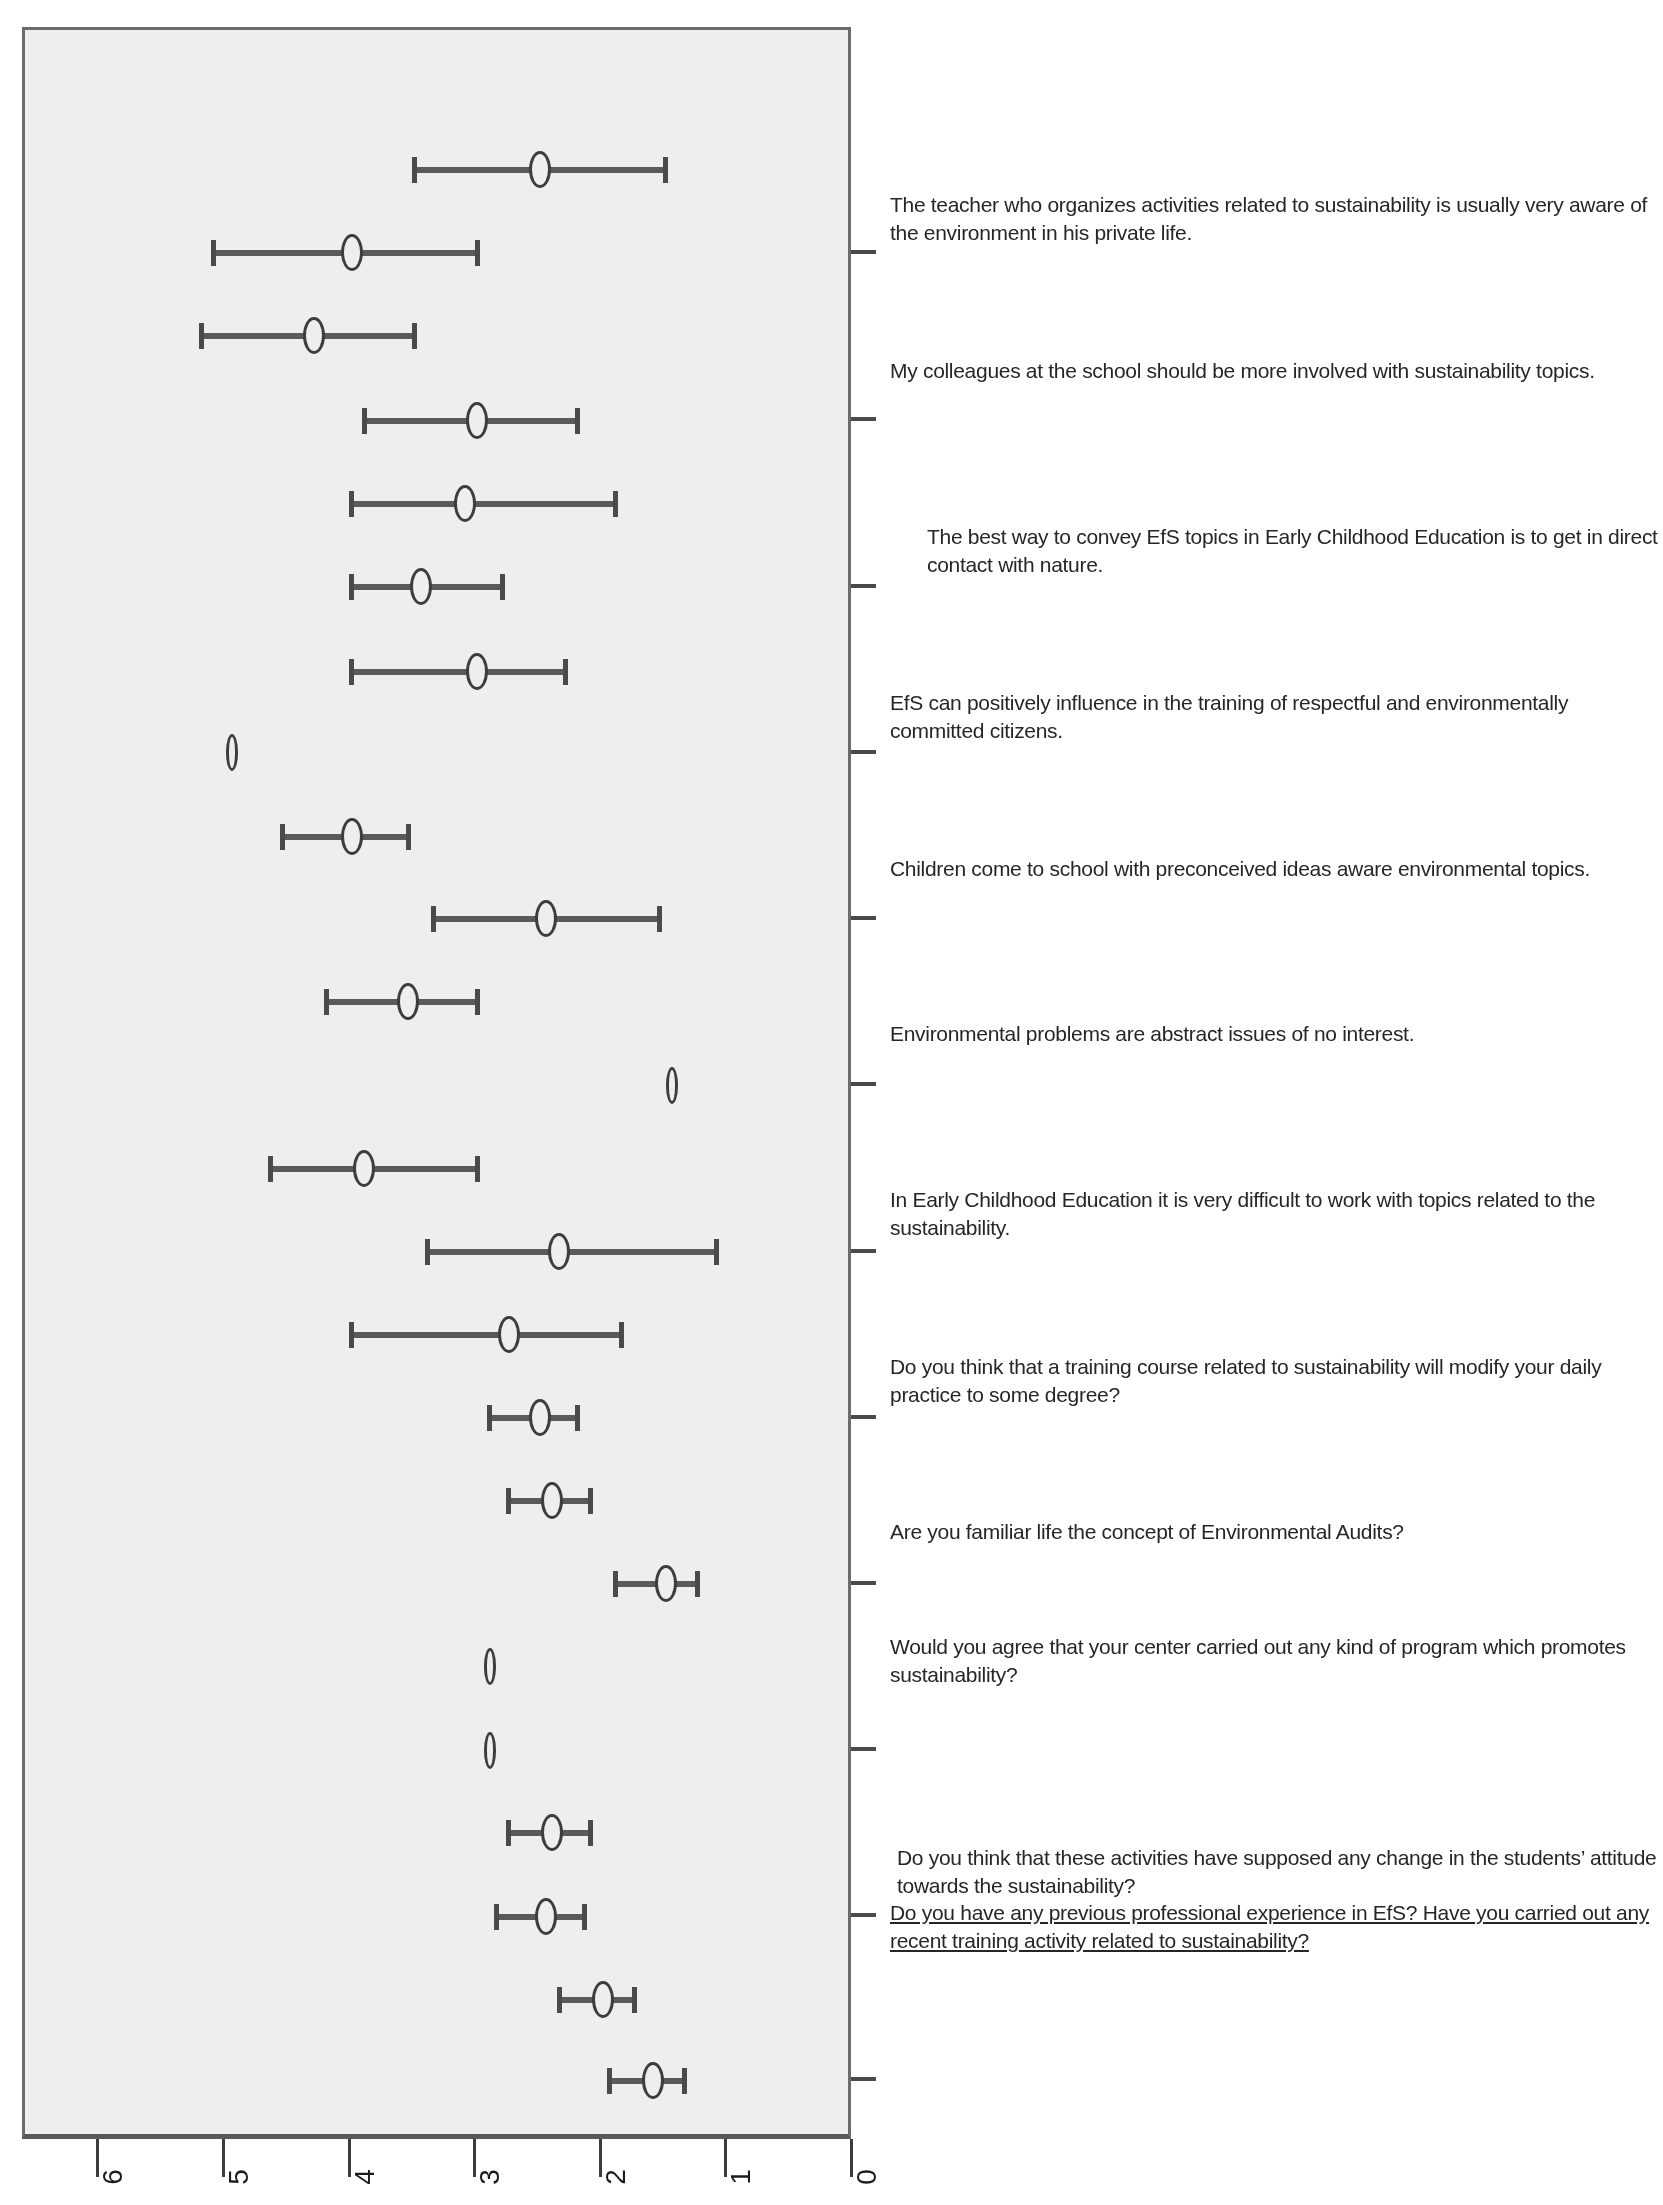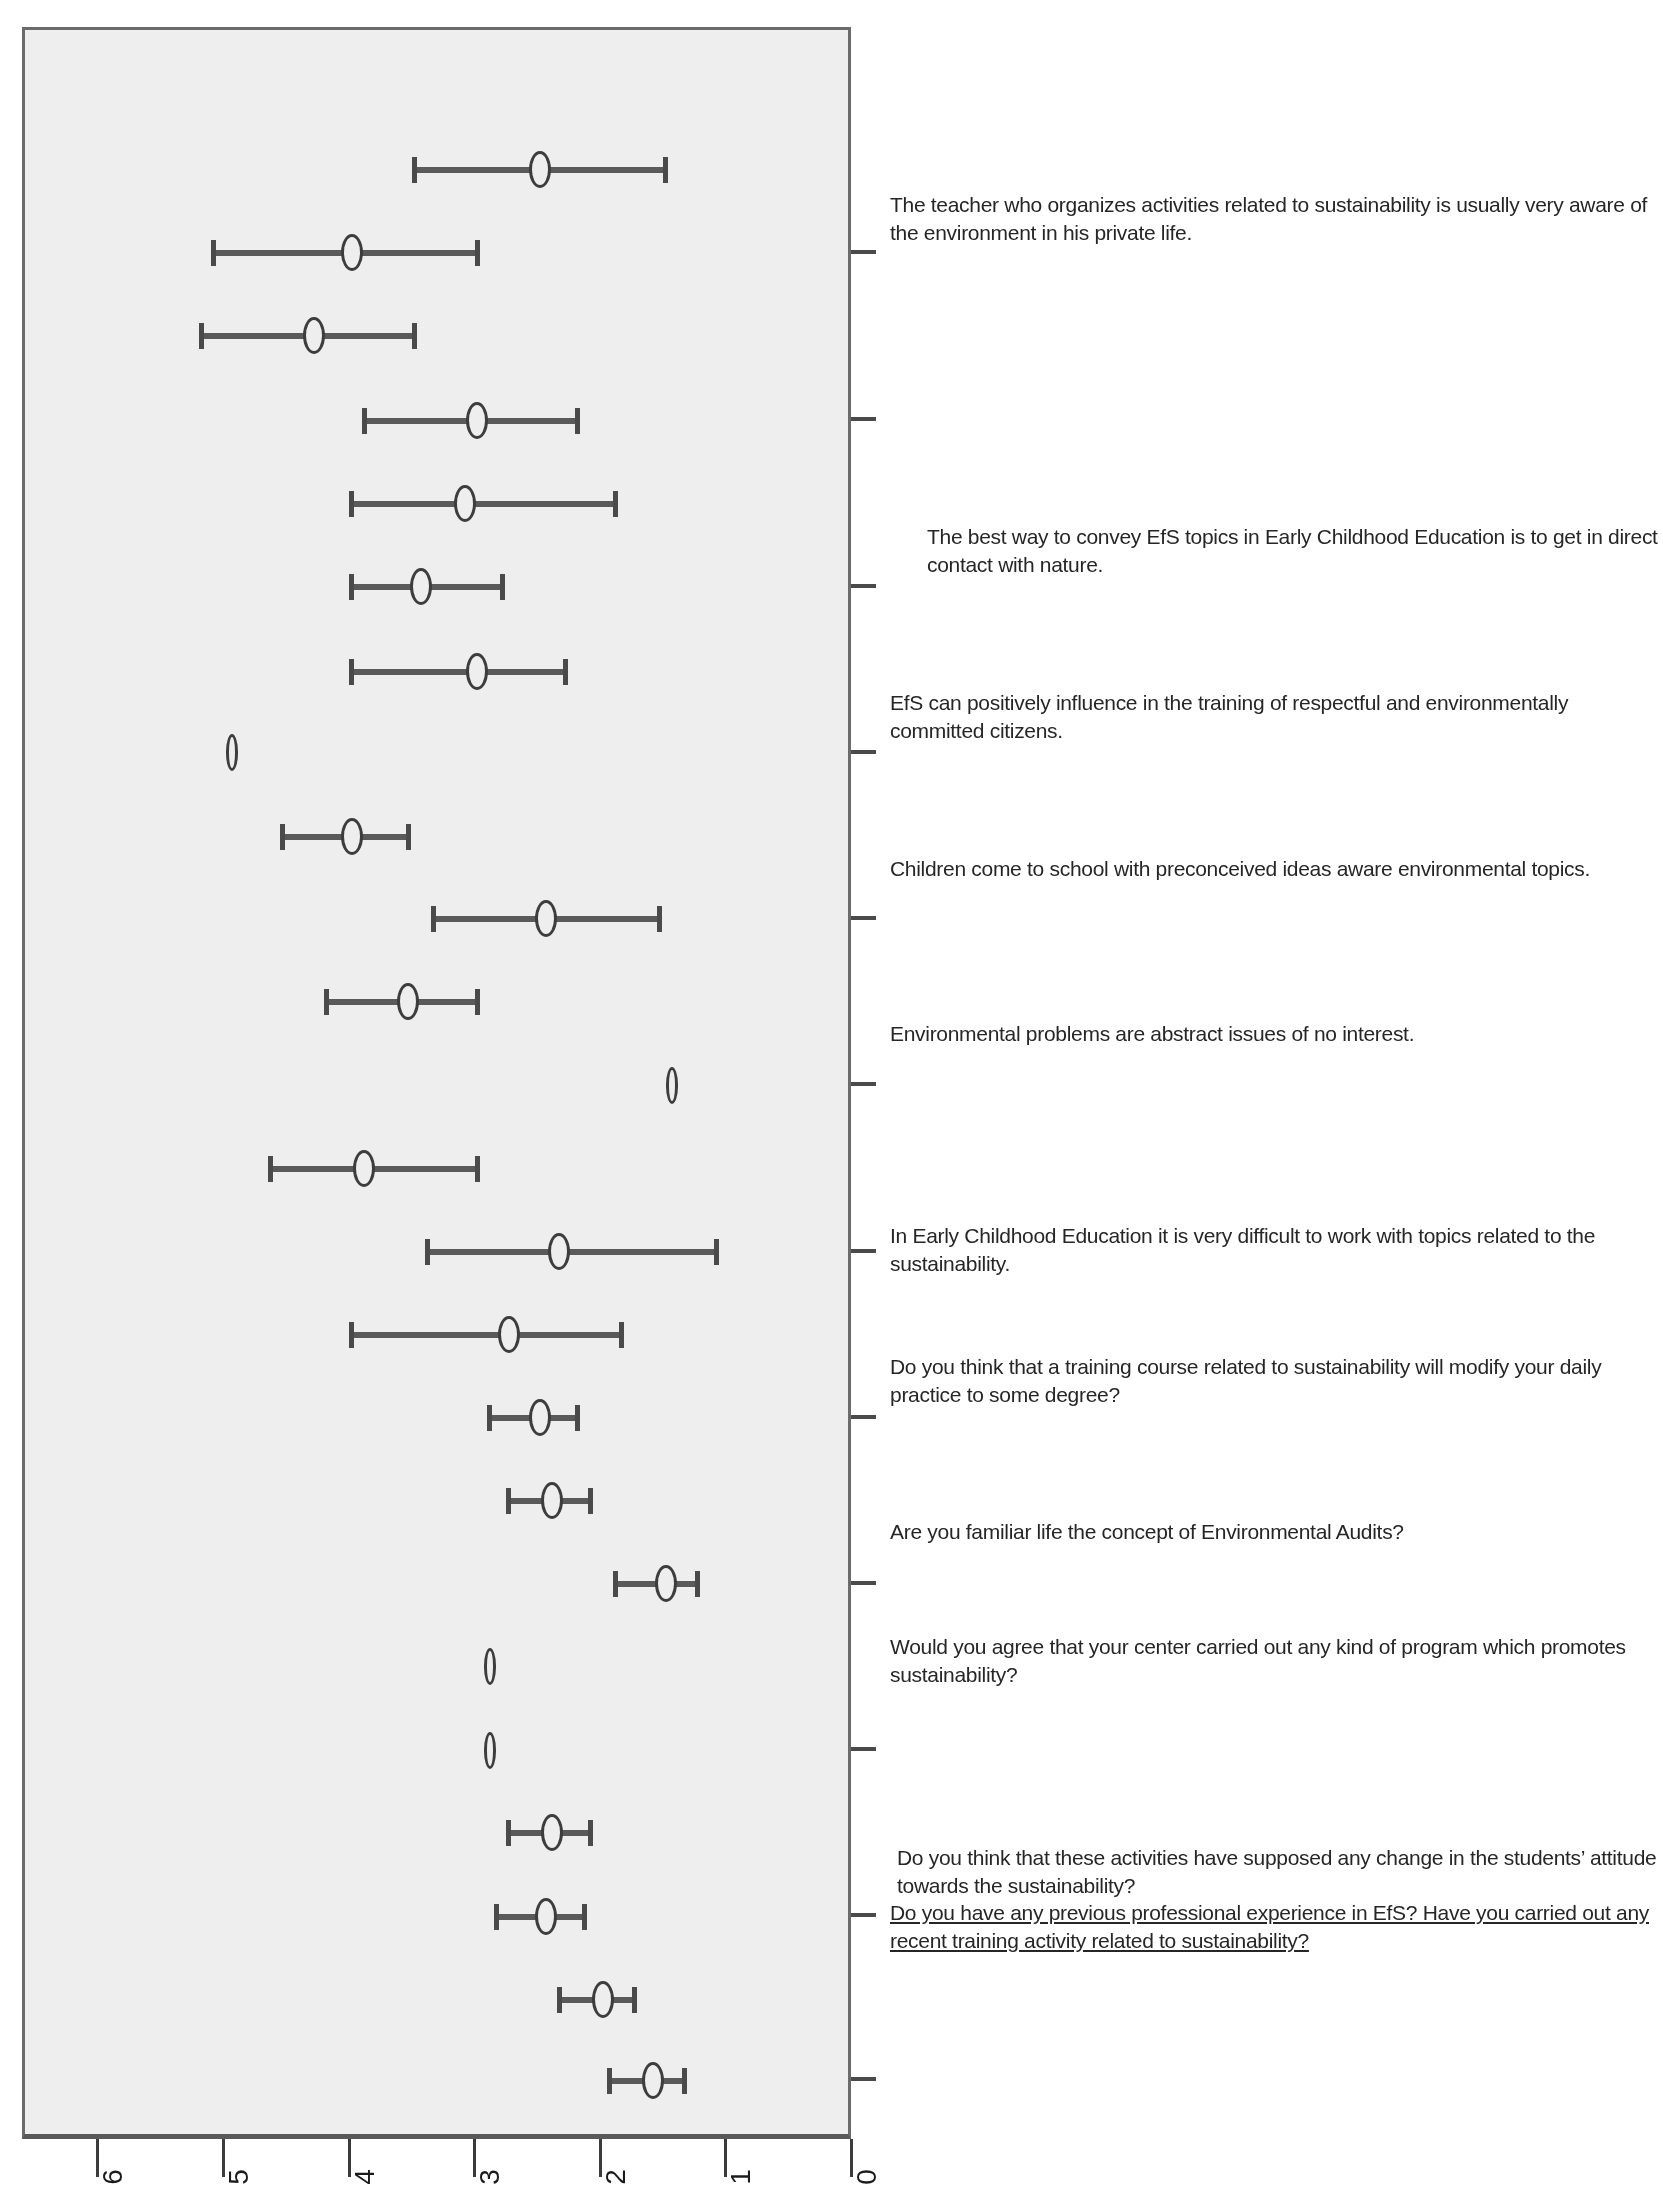--- a/index.html
+++ b/index.html
@@ -224,25 +224,26 @@
       <div class="ytick" style="top: 1249px;"></div>
       <div class="ytick" style="top: 1415px;"></div>
       <div class="ytick" style="top: 1581px;"></div>
       <div class="ytick" style="top: 1747px;"></div>
       <div class="ytick" style="top: 1913px;"></div>
       <div class="ytick" style="top: 2077px;"></div>
     </div>
 
   <div id="labels">
       <div class="qlabel" style="top: 191px;">The teacher who organizes activities related to sustainability is usually very aware of the environment in his private life.</div>
+      <div class="qlabel" style="top: 357px;">My colleagues at the school should be more involved with sustainability topics.</div>
       <div class="qlabel" style="top: 523px; margin-left: 37px;">The best way to convey EfS topics in Early Childhood Education is to get in direct contact with nature.</div>
       <div class="qlabel" style="top: 689px;">EfS can positively influence in the training of respectful and environmentally committed citizens.</div>
       <div class="qlabel" style="top: 855px;">Children come to school with preconceived ideas aware environmental topics.</div>
       <div class="qlabel" style="top: 1020px;">Environmental problems are abstract issues of no interest.</div>
-      <div class="qlabel" style="top: 1186px; margin-top: 36px;">In Early Childhood Education it is very difficult to work with topics related to the sustainability.</div>
+      <div class="qlabel" style="top: 1186px;">In Early Childhood Education it is very difficult to work with topics related to the sustainability.</div>
       <div class="qlabel" style="top: 1353px;">Do you think that a training course related to sustainability will modify your daily practice to some degree?</div>
       <div class="qlabel" style="top: 1518px;">Are you familiar life the concept of Environmental Audits?</div>
       <div class="qlabel" style="top: 1633px;">Would you agree that your center carried out any kind of program which promotes sustainability?</div>
       <div class="qlabel" style="top: 1844px; margin-left: 7px;">Do you think that these activities have supposed any change in the students’ attitude towards the sustainability?</div>
       <div class="qlabel" style="top: 1899px; text-decoration: underline;">Do you have any previous professional experience in EfS? Have you carried out any recent training activity related to sustainability?</div>
     </div>
 
 </div>
 
 

